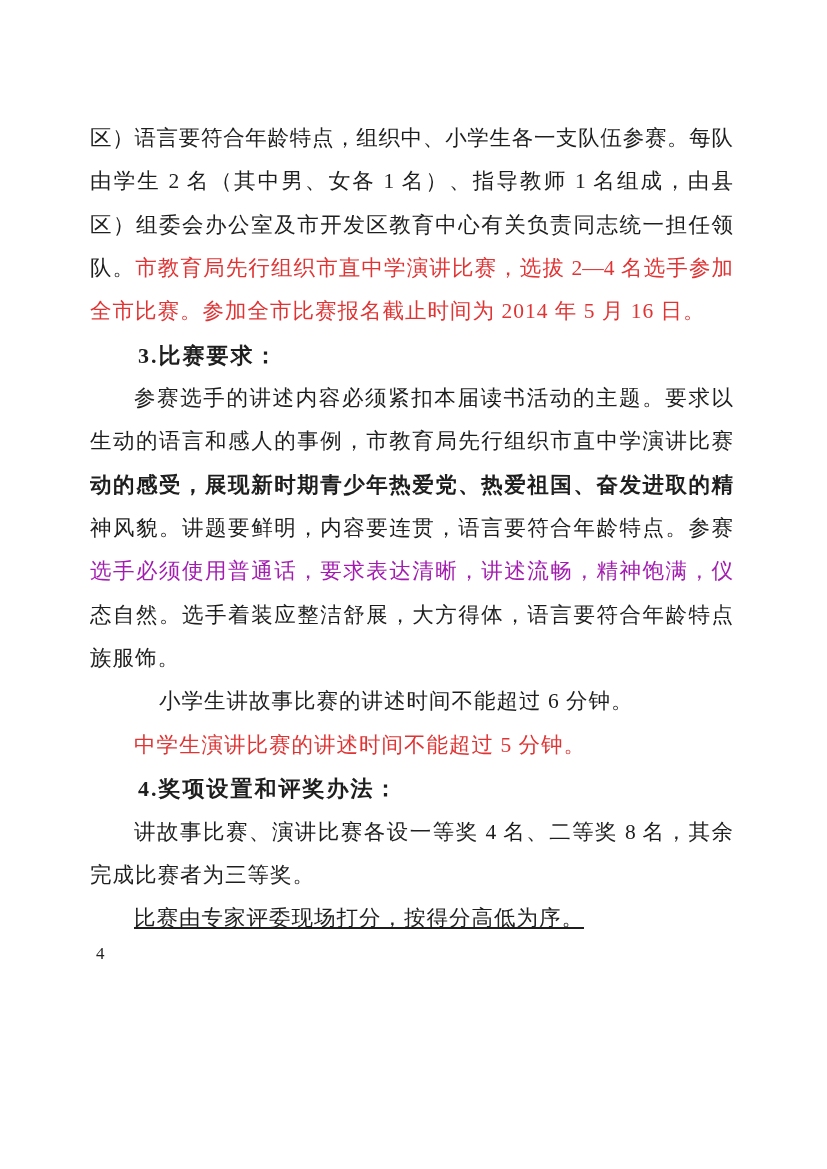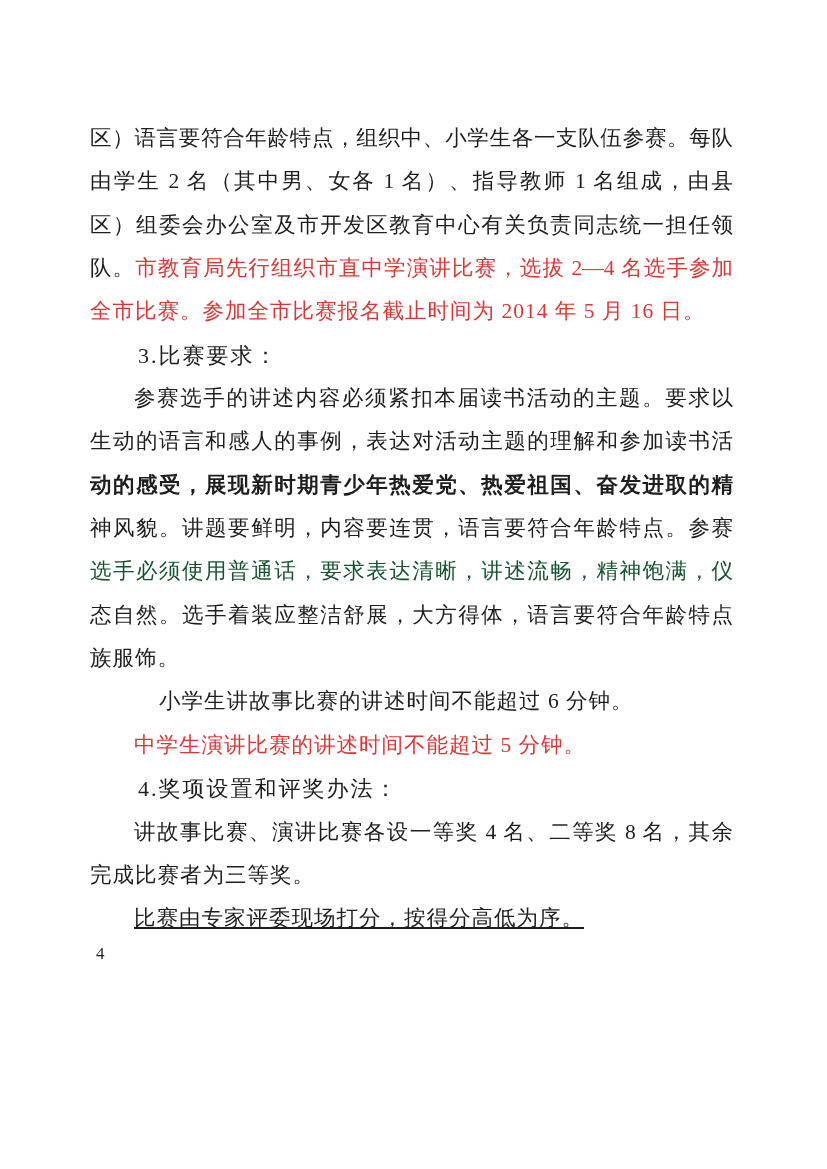--- a/index.html
+++ b/index.html
@@ -34,21 +34,21 @@
     letter-spacing: 0;
     white-space: normal;
     text-align: justify;
     text-align-last: justify;
     overflow: hidden;
   }
   .indent {
     text-indent: 44px;
   }
   .heading {
-    font-weight: normal;
+    font-weight: bold;
     font-size: 22px;
     text-indent: 48px;
     letter-spacing: 2px;
   }
   .page-number {
     position: absolute;
     left: 96px;
     top: 942px;
     font-size: 17px;
     line-height: 24px;
@@ -68,27 +68,27 @@
     <div class="line justify"><span style="color: rgb(30, 30, 30);">区）组委会办公室及市开发区教育中心有关负责同志统一担任领</span></div>
 
     <div class="line justify"><span style="color: rgb(30, 30, 30);">队。</span><span style="color: rgb(224, 52, 52);">市教育局先行组织市直中学演讲比赛，选拔 2—4 名选手参加</span></div>
 
     <div class="line"><span style="color: rgb(224, 52, 52);">全市比赛。参加全市比赛报名截止时间为 2014 年 5 月 16 日。</span></div>
 
     <div class="line heading"><span style="color: rgb(30, 30, 30);">3.比赛要求：</span></div>
 
     <div class="line justify indent"><span style="color: rgb(30, 30, 30);">参赛选手的讲述内容必须紧扣本届读书活动的主题。要求以</span></div>
 
-    <div class="line justify"><span style="color: rgb(30, 30, 30);">生动的语言和感人的事例，表达对活动主题的理解和参加读书活</span></div>
+    <div class="line justify"><span style="color: rgb(30, 30, 30);">生动的语言和感人的事例，市教育局先行组织市直中学演讲比赛</span></div>
 
     <div class="line justify"><span style="color: rgb(30, 30, 30); font-weight: bold;">动的感受，展现新时期青少年热爱党、热爱祖国、奋发进取的精</span></div>
 
     <div class="line justify"><span style="color: rgb(30, 30, 30);">神风貌。讲题要鲜明，内容要连贯，语言要符合年龄特点。参赛</span></div>
 
-    <div class="line justify"><span style="color: #14532d;">选手必须使用普通话，要求表达清晰，讲述流畅，精神饱满，仪</span></div>
+    <div class="line justify"><span style="color: #a21caf;">选手必须使用普通话，要求表达清晰，讲述流畅，精神饱满，仪</span></div>
 
     <div class="line justify"><span style="color: rgb(30, 30, 30);">态自然。选手着装应整洁舒展，大方得体，语言要符合年龄特点</span></div>
 
     <div class="line"><span style="color: rgb(30, 30, 30);">族服饰。</span></div>
 
     <div class="line indent"><span style="color: rgb(30, 30, 30); margin-left: 25px;">小学生讲故事比赛的讲述时间不能超过 6 分钟。</span></div>
 
     <div class="line indent"><span style="color: rgb(224, 52, 52);">中学生演讲比赛的讲述时间不能超过 5 分钟。</span></div>
 
     <div class="line heading"><span style="color: rgb(30, 30, 30);">4.奖项设置和评奖办法：</span></div>

